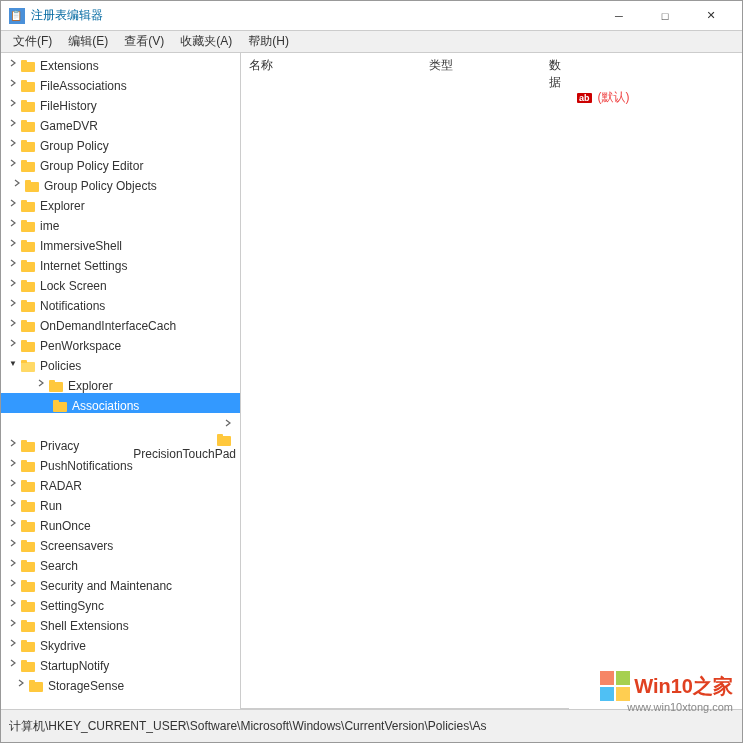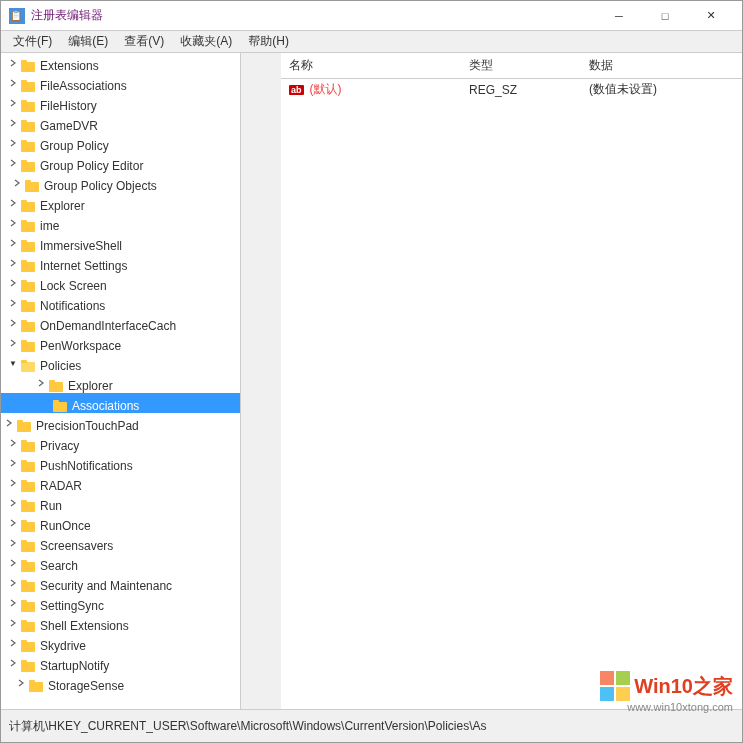--- a/index.html
+++ b/index.html
@@ -36,21 +36,21 @@
       display: flex;
       align-items: center;
       justify-content: center;
       font-size: 10px;
       color: white;
       font-weight: bold;
     }
     .title-bar-text {
       flex: 1;
       font-size: 12px;
-      color: #701a75;
+      color: #0369a1;
     }
     .title-bar-controls {
       display: flex;
       gap: 0;
     }
     .title-btn {
       width: 46px;
       height: 30px;
       border: none;
       background: transparent;
@@ -86,22 +86,20 @@
       background: #fff;
       border-right: 1px solid #ccc;
       overflow-y: auto;
       overflow-x: hidden;
     }
     .detail-pane {
       flex: 1;
       background: #fff;
       overflow: auto;
       display: flex;
-      flex-direction: column;
-      margin-left: 40px;
     }
     .detail-header {
       display: flex;
       border-bottom: 1px solid #ccc;
       padding: 4px 8px;
       background: #fff;
       position: sticky;
       top: 0;
     }
     .detail-header-cell {
@@ -423,21 +421,21 @@
             </svg>
           </div>
           <div class="folder-icon"></div>
           <span class="tree-label">Explorer</span>
         </div>
         <div class="tree-item selected" style="padding-left: 36px;">
           <div class="expand-btn"></div>
           <div class="folder-icon"></div>
           <span class="tree-label">Associations</span>
         </div>
-        <div class="tree-item" style="">
+        <div class="tree-item" style=" flex-direction: column;">
           <div class="expand-btn">
             <svg width="8" height="8" viewBox="0 0 8 8">
               <path d="M2 1 L6 4 L2 7" stroke="#666" stroke-width="1.2" fill="none"></path>
             </svg>
           </div>
           <div class="folder-icon"></div>
           <span class="tree-label">PrecisionTouchPad</span>
         </div>
         <div class="tree-item" style="padding-left: 4px;">
           <div class="expand-btn">

